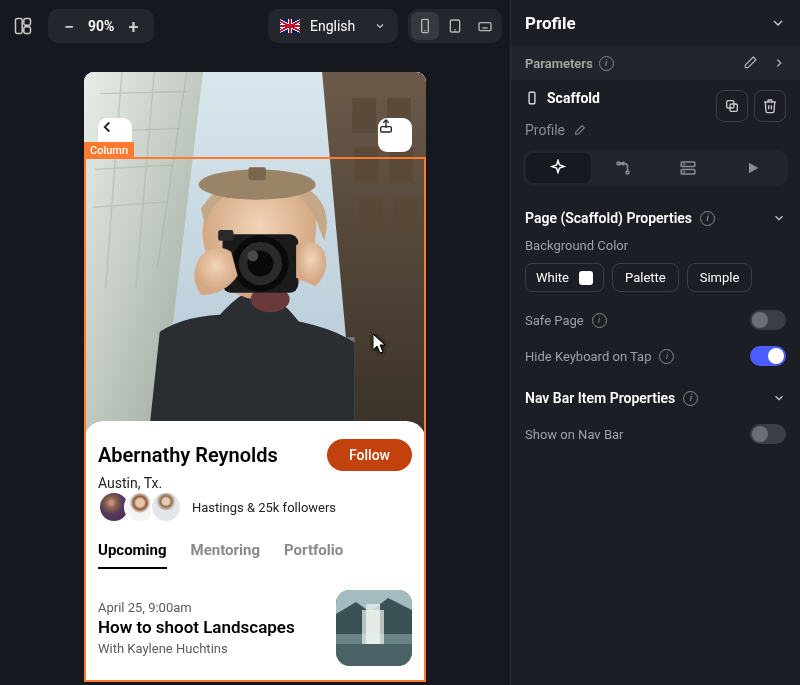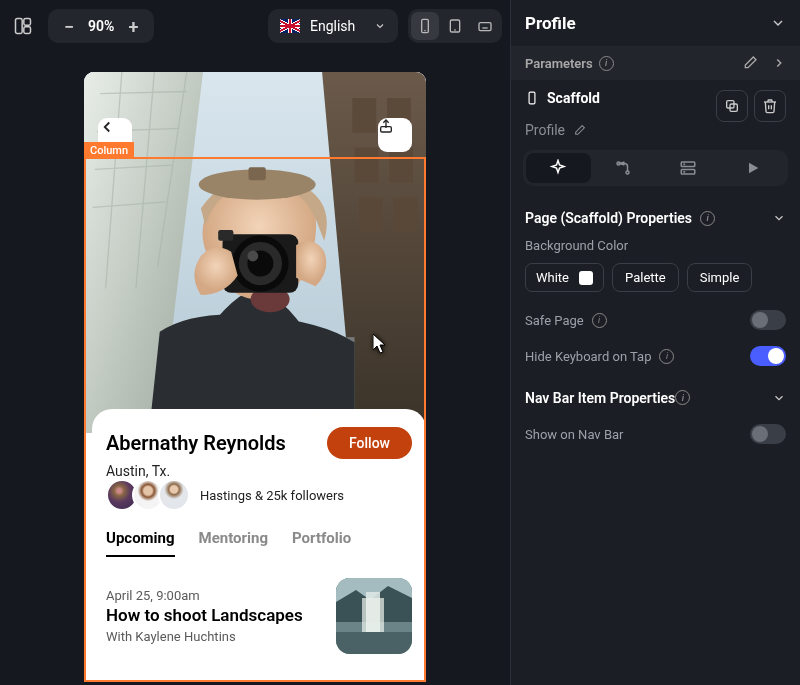--- a/index.html
+++ b/index.html
@@ -20,21 +20,21 @@
 .device-btn.active{background:#36393f}
 .canvas-area{flex:1;display:flex;align-items:flex-start;justify-content:center;padding-top:20px;overflow:hidden}
 .phone-frame{width:342px;height:610px;background:#fff;border-radius:10px 10px 0 0;position:relative;overflow:hidden}
 .sel-outline{position:absolute;top:85px;left:0;right:0;bottom:0;border:2px solid #ff7a2e;pointer-events:none;z-index:2}
 .sel-tag{position:absolute;top:70px;left:0;background:#ff7a2e;color:#fff;font-size:11px;font-weight:500;padding:2px 6px;z-index:3}
 .hero{width:100%;height:334px;position:relative;background:linear-gradient(180deg,#d4e3ed 0%,#b8ccd8 40%,#8a9eaa 100%)}
 .hero svg{position:absolute;inset:0}
 .hero-back{position:absolute;top:46px;left:14px;width:34px;height:34px;background:#fff;border-radius:9px;display:flex;align-items:center;justify-content:center;z-index:2;color:#222}
 .hero-share{position:absolute;top:46px;right:14px;width:34px;height:34px;background:#fff;border-radius:9px;display:flex;align-items:center;justify-content:center;z-index:2;color:#222}
 .cursor{position:absolute;top:262px;left:289px;z-index:5;color:#fff;filter:drop-shadow(0 0 2px #000)}
-.content-card{position:absolute;bottom:0;left:8px;right:0;background:#fff;border-radius:20px 20px 0 0;padding:18px 14px 16px}
+.content-card{position:absolute;bottom:0;left:0;right:0;background:#fff;border-radius:20px 20px 0 0;padding:18px 14px 4px}
 .name-row{display:flex;align-items:center;justify-content:space-between;margin-bottom:4px}
 .name{font-size:20px;font-weight:600;color:#000}
 .follow-btn{background:#c2410c;color:#fff;border:none;border-radius:18px;padding:8px 22px;font-size:14px;font-weight:500;cursor:pointer}
 .location{font-size:14px;color:#222;}
 .followers-row{display:flex;align-items:center;gap:10px;margin-bottom:18px}
 .av-stack{display:flex}
 .av{width:32px;height:32px;border-radius:50%;border:2px solid #fff;background:#ccc}
 .av+.av{margin-left:-6px}
 .av1{background:radial-gradient(circle at 40% 35%,#c88 8%,#864 20%,#5b3a5e 45%,#3a2850 100%)}
 .av2{background:radial-gradient(circle at 50% 35%,#e4c5a8 18%,#8a5635 28%,#f4f4f4 45%)}
@@ -71,21 +71,21 @@
 .color-chip{display:flex;align-items:center;gap:10px;border:1px solid #3a3e46;border-radius:7px;padding:6px 10px;color:#fff;cursor:pointer}
 .swatch{width:14px;height:14px;background:#fff;border-radius:3px}
 .chip-btn{border:1px solid #3a3e46;border-radius:8px;padding:6px 12px;color:#fff;cursor:pointer}
 .toggle-row{display:flex;align-items:center;justify-content:space-between;padding:8px 0}
 .toggle-row>div{display:flex;align-items:center;gap:8px;color:#9ca0a8}
 .toggle{width:36px;height:20px;background:#3a3e46;border-radius:10px;position:relative;cursor:pointer}
 .toggle::after{content:'';position:absolute;width:16px;height:16px;background:#6a6e76;border-radius:50%;top:2px;left:2px;transition:.2s}
 .toggle.on{background:#4a5dff}
 .toggle.on::after{background:#fff;left:18px}
 .sect-header{display:flex;align-items:center;justify-content:space-between;padding:10px 14px;color:#fff;font-weight:600;font-size:14px}
-.sect-header>div{display:flex;}
+.sect-header>div{display:flex;align-items:center;gap:8px}
 svg{display:block}
 </style>
 </head>
 <body>
 
 <div class="left-panel">
   <div class="toolbar">
     <div class="icon-btn">
       <svg width="20" height="20" viewBox="0 0 24 24" fill="none" stroke="currentColor" stroke-width="1.8">
           <rect x="3" y="3" width="8" height="18" rx="2"></rect>

